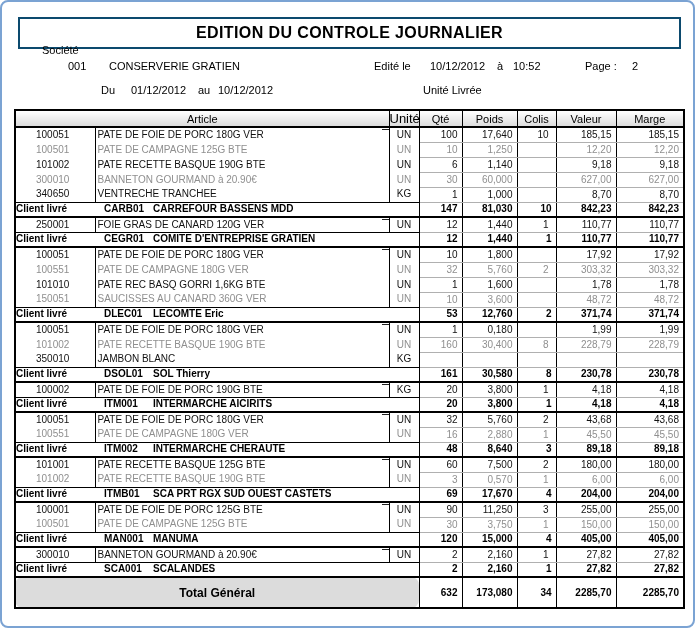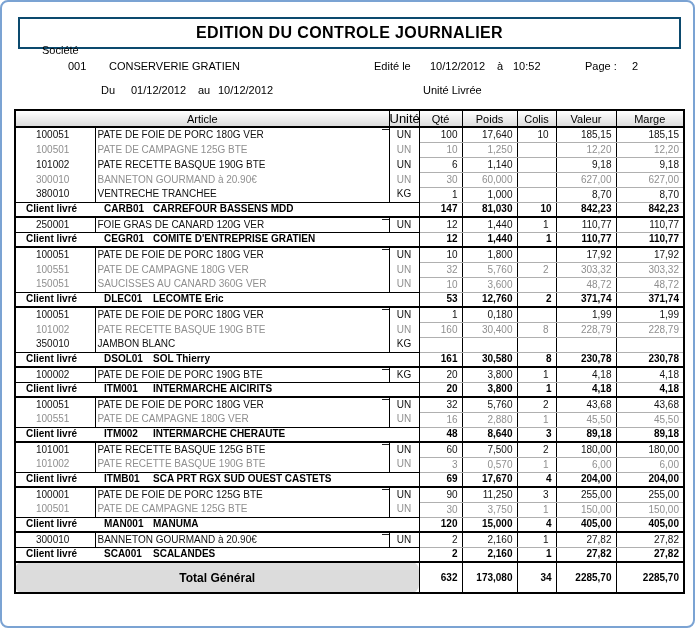--- a/index.html
+++ b/index.html
@@ -55,21 +55,21 @@
   }
   tr.item .c-unit { text-align:center; padding:0; }
   tr.item .c-qty, tr.item .c-poids, tr.item .c-colis,
   tr.item .c-val, tr.item .c-marge { border-bottom:1px solid #b0b0b0; }
   tr.item .c-colis { padding-right:7px; }
   
   tr.client td {
     font-weight:bold; color:#000;
     border-top:1px solid #000; border-bottom:2px solid #000;
   }
-  tr.client .cl-label { padding-left:10px; }
+  tr.client .cl-label { padding-left:0; }
   tr.client .cl-code { display:inline-block; width:55px; padding-left:6px; }
   
   tr.total td { font-weight:bold; color:#000; border-top:2px solid #000; height:31px;border-radius:8px; }
   tr.total .t-label {
     background:#dcdcdc; text-align:center; font-size:12px;
   }
 </style>
 </head>
 <body>
 
@@ -151,21 +151,21 @@
           <td class="c-code">300010</td>
           <td class="c-name">BANNETON GOURMAND à 20.90€</td>
           <td class="c-unit">UN</td>
           <td class="num c-qty">30</td>
           <td class="num c-poids">60,000</td>
           <td class="num c-colis"></td>
           <td class="num c-val">627,00</td>
           <td class="num c-marge">627,00</td>
         </tr>
         <tr class="item">
-          <td class="c-code">380010</td>
+          <td class="c-code">340650</td>
           <td class="c-name">VENTRECHE TRANCHEE</td>
           <td class="c-unit">KG</td>
           <td class="num c-qty">1</td>
           <td class="num c-poids">1,000</td>
           <td class="num c-colis"></td>
           <td class="num c-val">8,70</td>
           <td class="num c-marge">8,70</td>
         </tr>
         <tr class="client">
           <td class="cl-label">Client livré</td>
@@ -207,20 +207,30 @@
         </tr>
         <tr class="item alt">
           <td class="c-code">100551</td>
           <td class="c-name">PATE DE CAMPAGNE 180G VER</td>
           <td class="c-unit">UN</td>
           <td class="num c-qty">32</td>
           <td class="num c-poids">5,760</td>
           <td class="num c-colis">2</td>
           <td class="num c-val">303,32</td>
           <td class="num c-marge">303,32</td>
+        </tr>
+        <tr class="item">
+          <td class="c-code">101010</td>
+          <td class="c-name">PATE REC BASQ GORRI 1,6KG BTE</td>
+          <td class="c-unit">UN</td>
+          <td class="num c-qty">1</td>
+          <td class="num c-poids">1,600</td>
+          <td class="num c-colis"></td>
+          <td class="num c-val">1,78</td>
+          <td class="num c-marge">1,78</td>
         </tr>
         <tr class="item alt">
           <td class="c-code">150051</td>
           <td class="c-name">SAUCISSES AU CANARD 360G VER</td>
           <td class="c-unit">UN</td>
           <td class="num c-qty">10</td>
           <td class="num c-poids">3,600</td>
           <td class="num c-colis"></td>
           <td class="num c-val">48,72</td>
           <td class="num c-marge">48,72</td>

